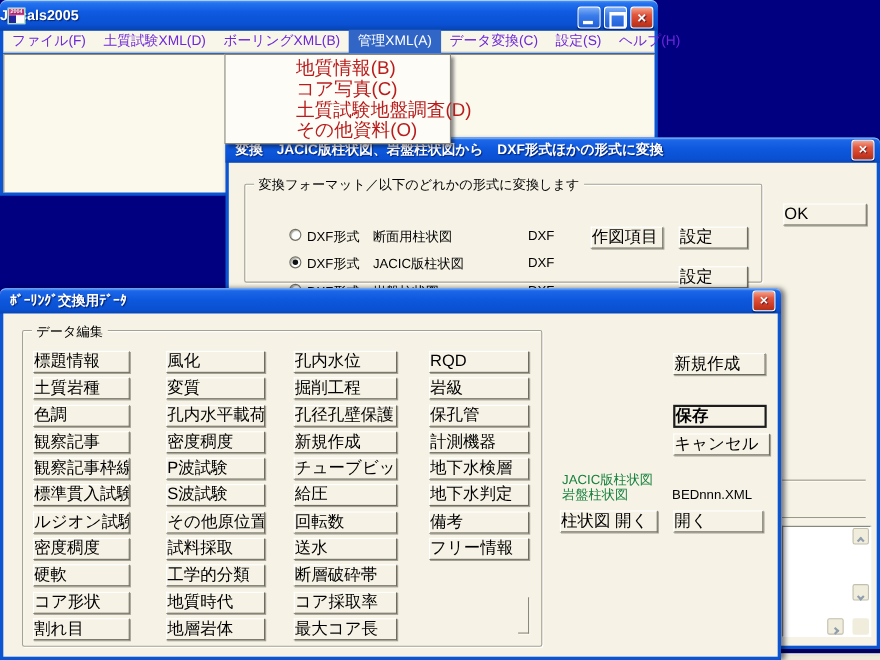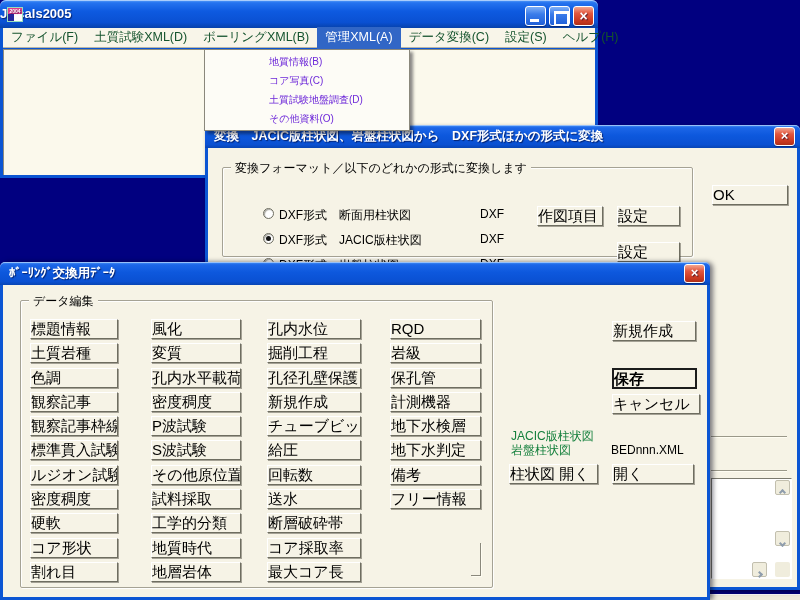--- a/index.html
+++ b/index.html
@@ -84,31 +84,31 @@
   #max-btn::after { content:""; position:absolute; left:4px; top:4px; width:11px; height:10px;
     border:2px solid #fff; border-top-width:3px; }
   #main-close { position:absolute; top:6px; right:4px; width:21px; height:20px;
     border:1px solid #fff; border-radius:3px; color:#fff; font-weight:bold; font-size:14px;
     line-height:18px; text-align:center;
     background:linear-gradient(180deg,#f3a690 0%,#e2573e 35%,#cc3a22 75%,#b03018 100%);
     box-shadow:0 1px 1px rgba(0,0,30,.4); }
   #menubar { position:absolute; left:3px; right:3px; top:28px; height:20px;
     background:#f8f5e9; border-bottom:1px solid #b9b6a6; display:flex;
     align-items:center; font-size:12.5px; }
-  .menu-item { padding:2px 8px 3px 8px; white-space:nowrap; color:#14532d; }
+  .menu-item { padding:2px 8px 3px 8px; white-space:nowrap; color:#6d28d9; }
   .menu-item.active { background:#3166c6; color:#fff; }
   #main-client { position:absolute; left:3px; right:3px; top:49px; bottom:3px;
     background:#fbf9ec; box-shadow:inset 1px 1px 0 #8e8c7e; }
 
   
   #dropdown { position:absolute; left:204px; top:49px; width:206px; z-index:4;
     background:#fdfcf6; border:1px solid #8a887c; padding:2px 0;
     box-shadow:3px 3px 3px rgba(0,0,10,.45); }
-  .dd-item { height:19px; line-height:19px; padding-left:64px; font-size:10px;
-    color:#6d28d9; white-space:nowrap; }
+  .dd-item { height:19px; line-height:19px; padding-left:64px; font-size:17px;
+    color:#b91c1c; white-space:nowrap; }
 
   
   #convert-dialog { left:205px; top:125px; width:595px; height:465px; z-index:3;
     border-radius:6px 6px 0 0; }
   #cv-group { left:14px; top:19px; width:471px; height:90px; background:#f6f3e6; }
   #cv-group .grouplabel { background:#f6f3e6; }
   .cv-row1 { top:37px; } .cv-row2 { top:62px; } .cv-row3 { top:87px; }
   .cv-radio { left:40px; margin-top:3px; }
   .cv-name { left:56px; margin-top:2px; }
   .cv-dxf  { left:257px; margin-top:2px; }

